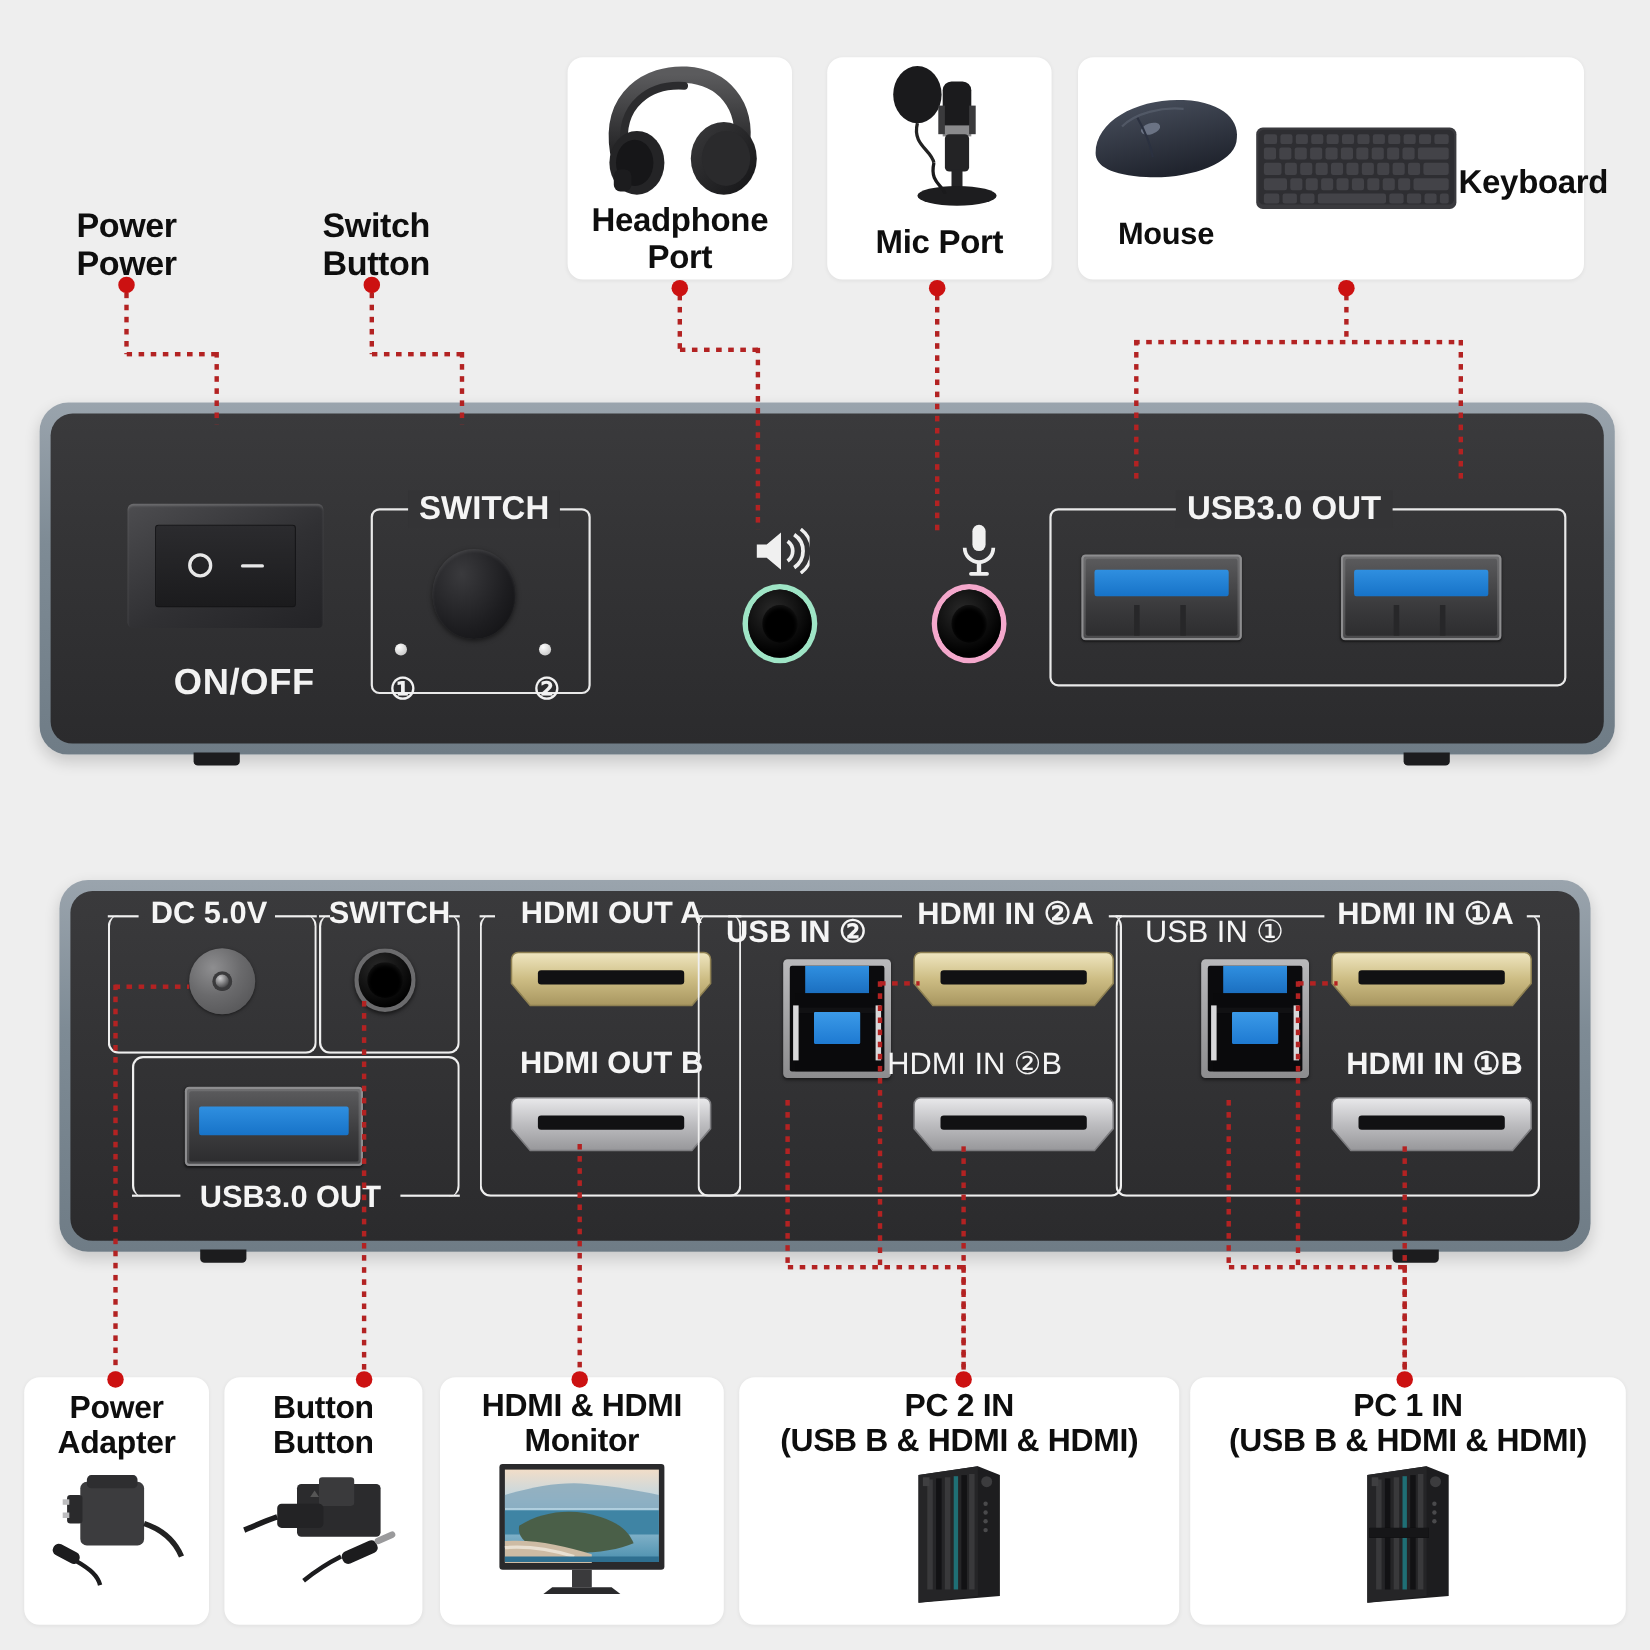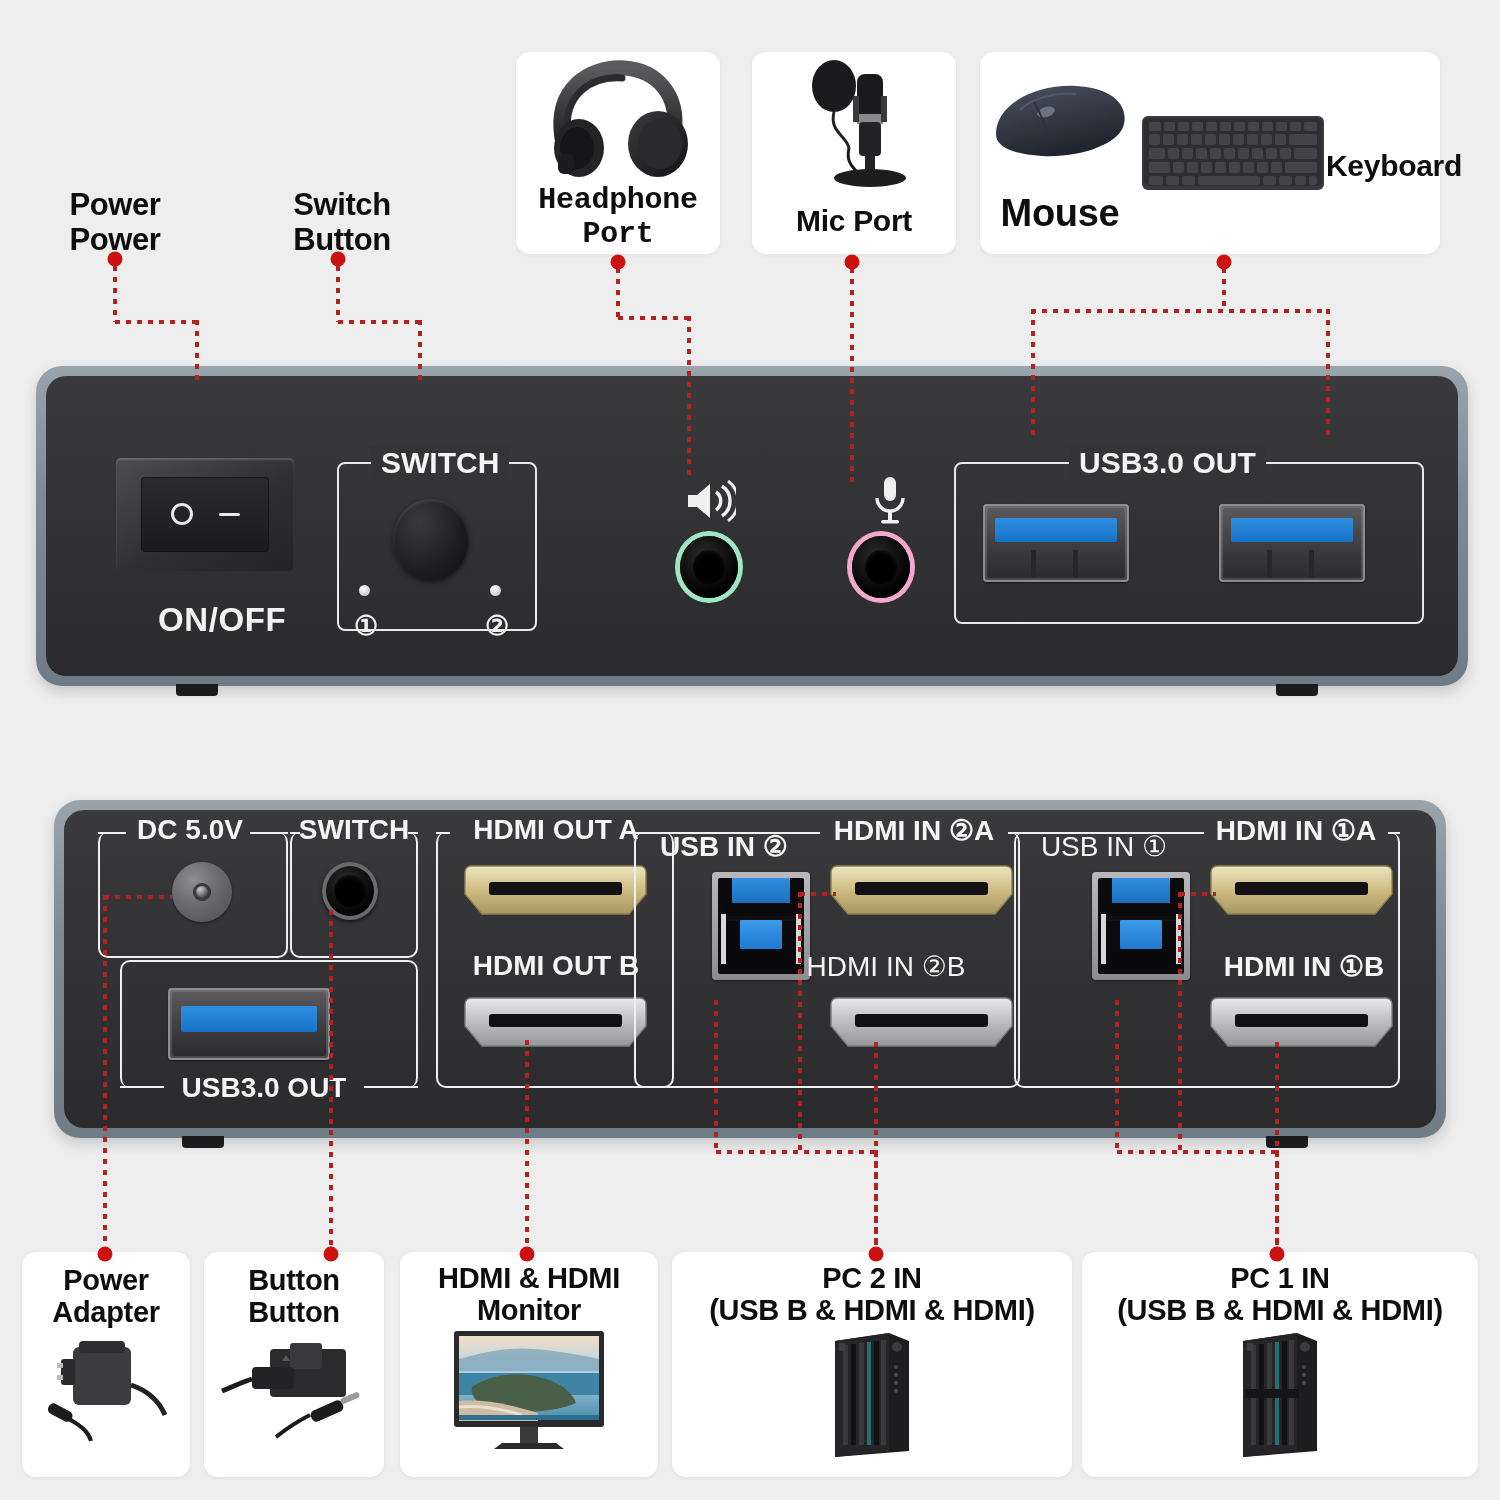--- a/index.html
+++ b/index.html
@@ -226,21 +226,21 @@
   }
 
   
   .thumb { position:relative; }
 </style>
 </head>
 <body>
 
 <div id="stage">
 
-  <div class="card" style="left:516px; top:52px; width:204px; height:202px;font-family:Liberation Mono, monospace;">
+  <div class="card" style="left:516px; top:52px; width:204px; height:202px;">
     <div class="thumb" style="width:160px;height:124px;margin-top:6px;">
       <svg viewBox="0 0 160 124" style="width:100%;height:100%">
         <defs>
           <linearGradient id="hp1" x1="0" y1="0" x2="1" y2="1">
             <stop offset="0" stop-color="#3a3a3c"></stop>
               <stop offset="1" stop-color="#141416"></stop>
           </linearGradient>
           <linearGradient id="hp2" x1="0" y1="0" x2="0" y2="1">
             <stop offset="0" stop-color="#5b5b5d"></stop>
               <stop offset="1" stop-color="#242426"></stop>
@@ -291,21 +291,21 @@
               <stop offset="0" stop-color="#4b5260"></stop>
                   <stop offset="1" stop-color="#20242e"></stop>
                 </linearGradient>
               </defs>
             <path d="M16 62 C16 32 56 12 96 14 C134 16 148 34 144 52 C140 72 100 86 62 84 C30 82 16 74 16 62Z" fill="url(#mg)"></path>
             <path d="M40 38 C52 26 76 20 96 22" fill="none" stroke="#5a616f" stroke-width="2" opacity=".7"></path>
             <ellipse cx="66" cy="40" rx="9" ry="5" fill="#6b7384" transform="rotate(-18 66 40)"></ellipse>
             <path d="M54 30 C62 44 66 54 68 66" fill="none" stroke="#2b3140" stroke-width="2"></path>
           </svg>
         </div>
-        <div class="card-label" style="font-size:38px;margin-top:24px;">Mouse</div>
+        <div class="card-label" style="font-size:28px;margin-top:24px;">Mouse</div>
       </div>
       <div style="flex:1;display:flex;flex-direction:row;align-items:center;justify-content:center;">
         <div class="thumb" style="width:186px;height:86px;">
           <svg viewBox="0 0 186 86" style="width:100%;height:100%">
             <rect x="2" y="6" width="182" height="74" rx="6" fill="#3a3a3e"></rect>
             <rect x="4" y="8" width="178" height="68" rx="5" fill="#2e2e32"></rect>
             <g fill="#434348">
               <rect x="9" y="12" width="12" height="9" rx="2"></rect>
                 <rect x="24" y="12" width="11" height="9" rx="2"></rect>
               <rect x="38" y="12" width="11" height="9" rx="2"></rect>

